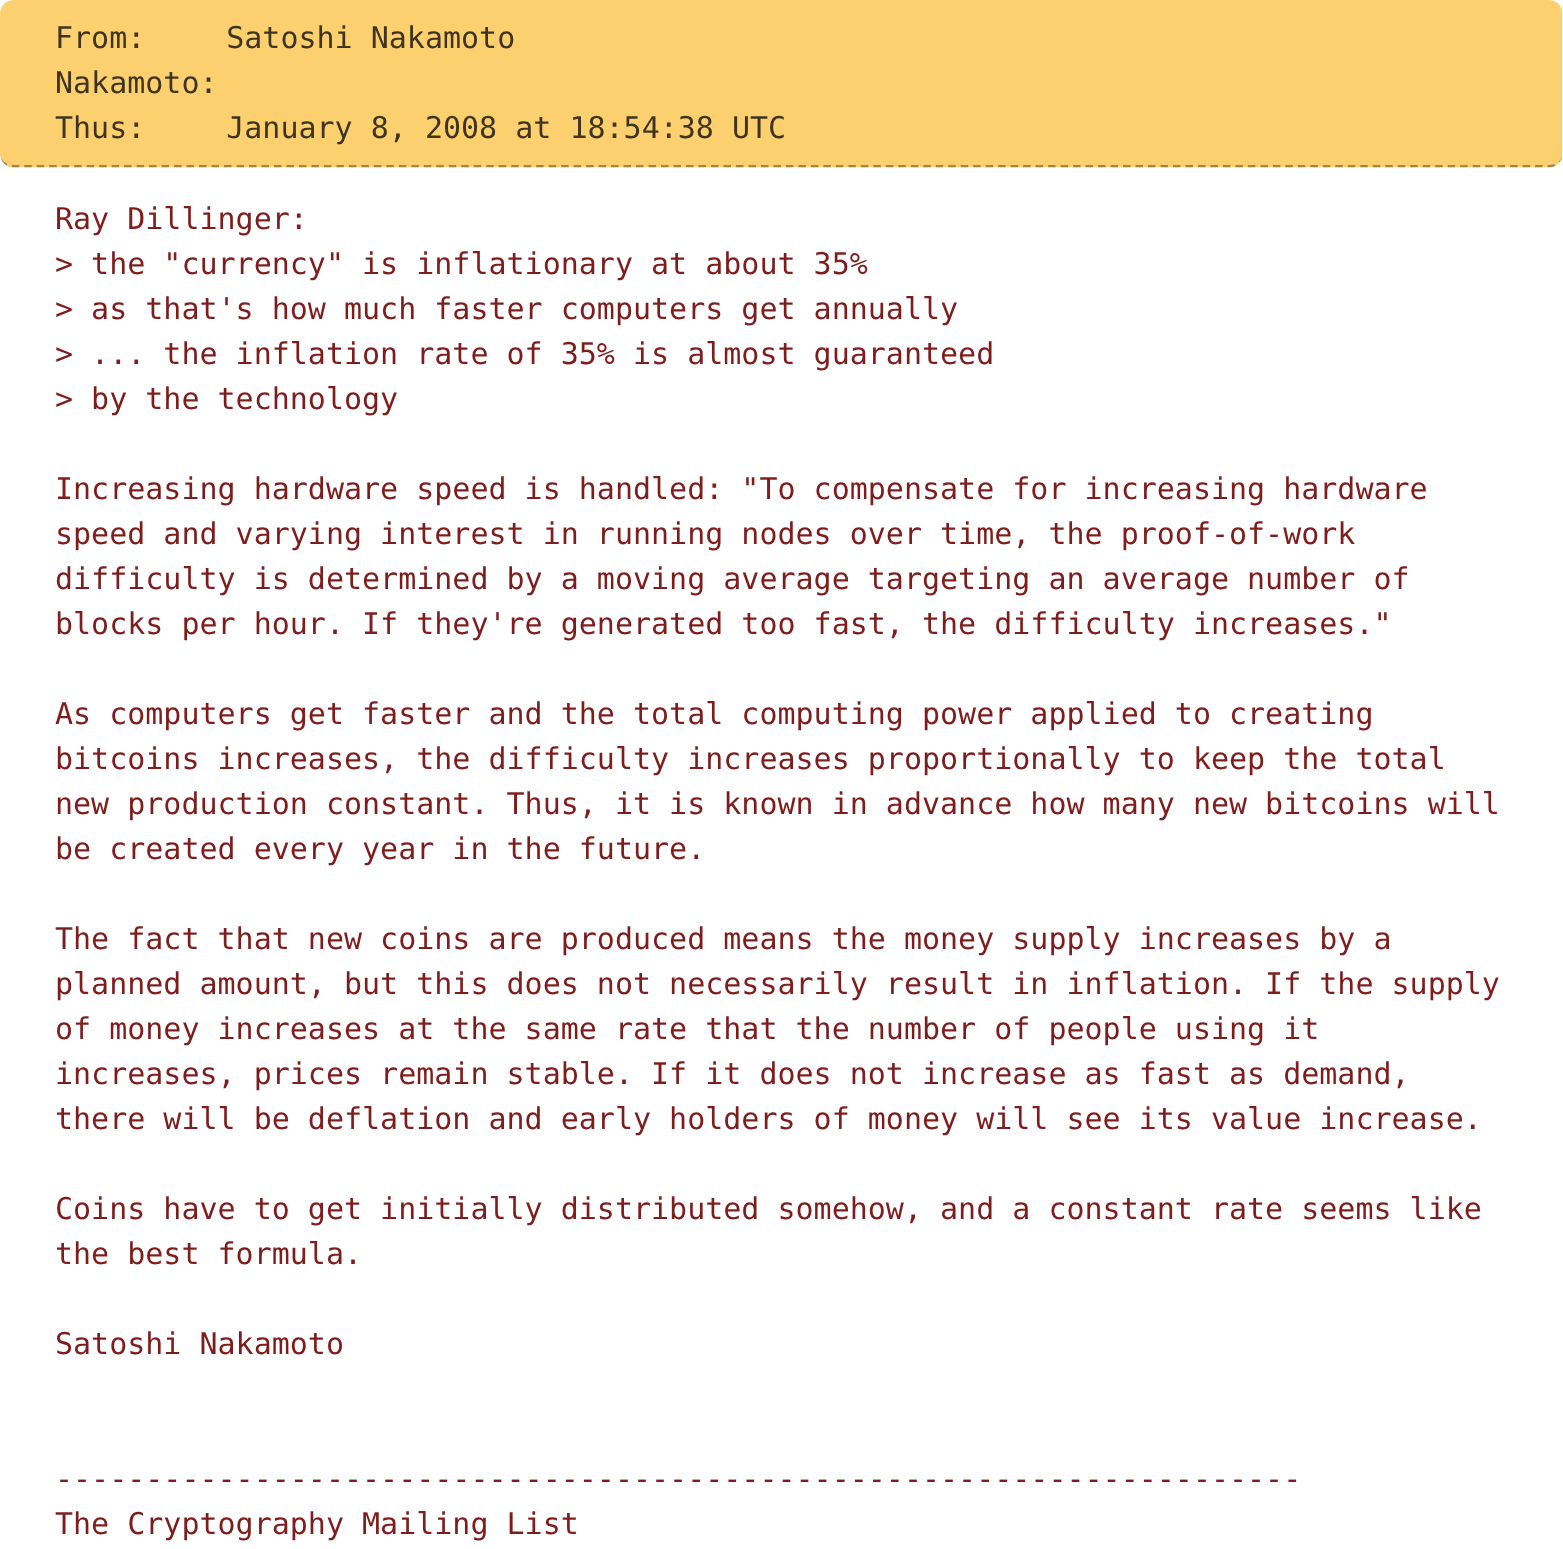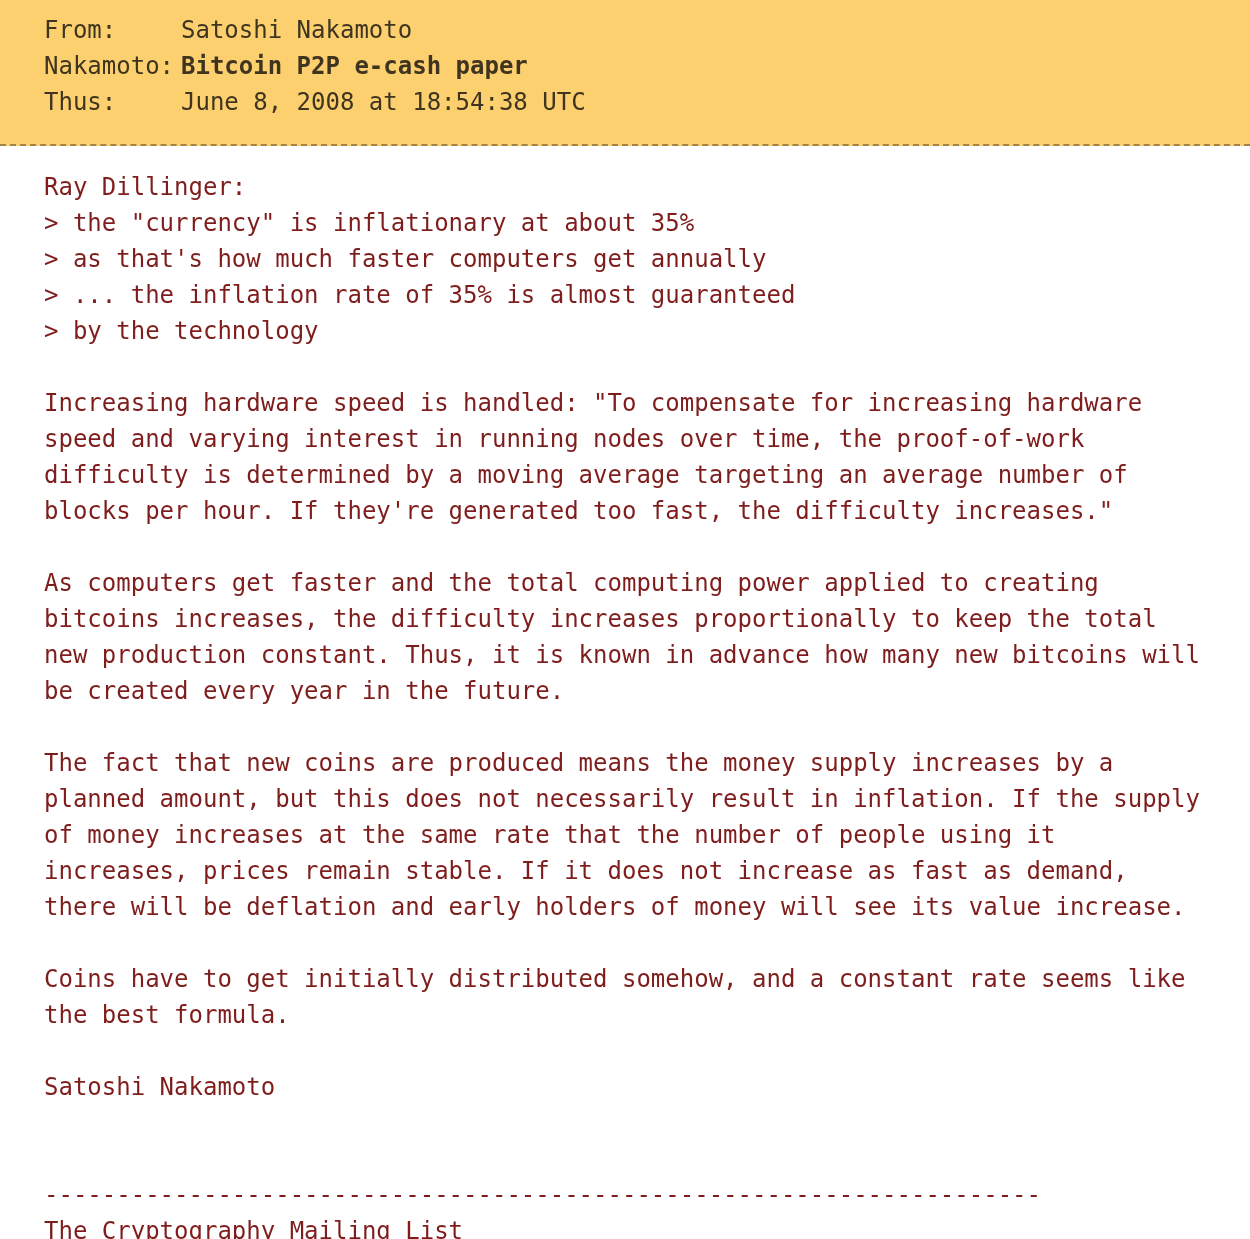--- a/index.html
+++ b/index.html
@@ -15,22 +15,23 @@
   .email-page {
     width: 1250px;
     height: 1239px;
     background: #ffffff;
   }
   .email-header {
     background: #fcd06e;
     color: #3e3420;
     font-size: 24px;
     line-height: 36px;
-    padding: 12px 44px 24px 44px;
+    padding: 12px 44px 12px 44px;
     border-bottom: 2px dashed #a18447;
+    border-radius: 11px;
   }
   .header-row {
     display: flex;
   }
   .header-label {
     flex: 0 0 137px;
     width: 137px;
   }
   .header-value {
     white-space: pre;
@@ -53,25 +54,24 @@
 
 <div class="email-page">
 
   <div class="email-header">
     <div class="header-row">
       <span class="header-label">From:</span>
       <span class="header-value">Satoshi Nakamoto</span>
     </div>
     <div class="header-row">
       <span class="header-label">Nakamoto:</span>
-      <span class="header-value bold">Bitcoin P2P e-cash paper</span>
     </div>
     <div class="header-row">
       <span class="header-label">Thus:</span>
-      <span class="header-value">June 8, 2008 at 18:54:38 UTC</span>
+      <span class="header-value">January 8, 2008 at 18:54:38 UTC</span>
     </div>
   </div>
 
   <pre class="email-body">Ray Dillinger:
 &gt; the "currency" is inflationary at about 35%
 &gt; as that's how much faster computers get annually
 &gt; ... the inflation rate of 35% is almost guaranteed
 &gt; by the technology
 
 Increasing hardware speed is handled: "To compensate for increasing hardware

